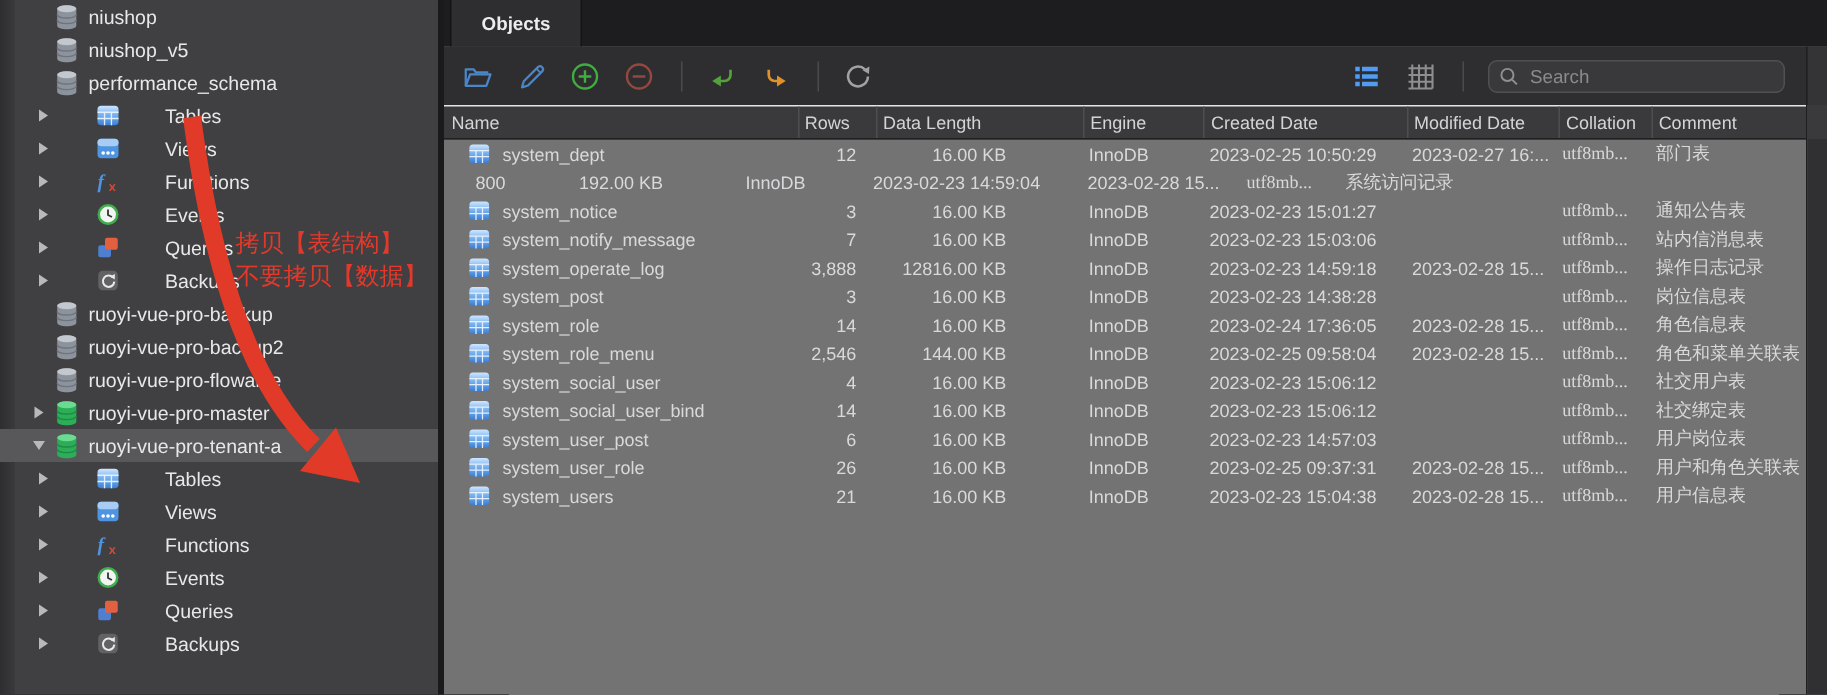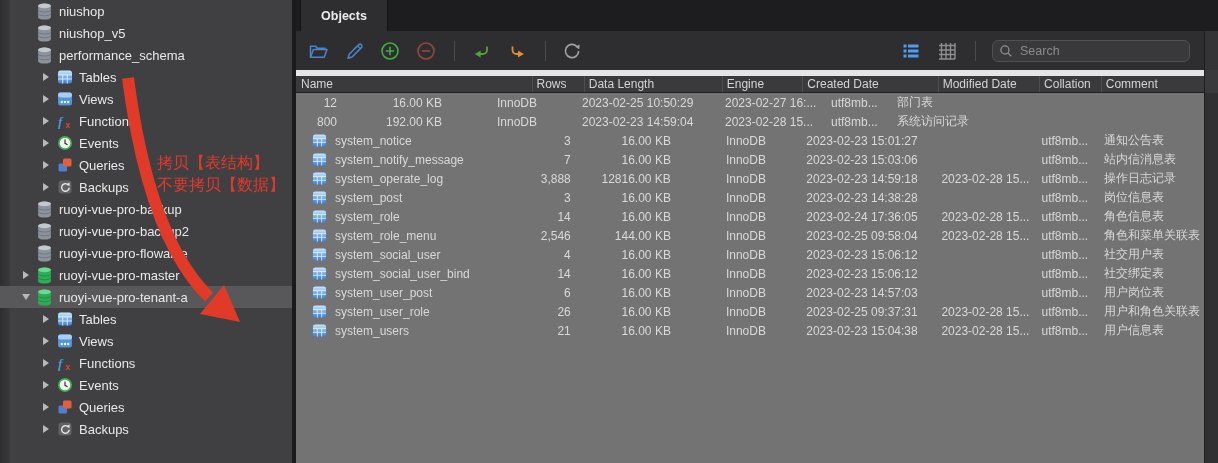--- a/index.html
+++ b/index.html
@@ -6,21 +6,21 @@
   .app{position:relative;width:1218px;height:463px;overflow:hidden;
        font-family:"Liberation Sans",sans-serif;-webkit-font-smoothing:antialiased;}
 
   
   .sidebar{position:absolute;left:0;top:0;width:292px;height:463px;background:#404042;}
   .sidebar::before{content:"";position:absolute;left:0;top:0;width:10px;height:100%;
        background:linear-gradient(to right,#2e2e30,#3a3a3c);}
   .tree{position:absolute;left:0;top:0;width:100%;}
   .tree-row{display:flex;align-items:center;height:22px;color:#e8e8e8;font-size:13px;white-space:nowrap;}
   .tree-row.lvl0{padding-left:19px;}
-  .tree-row.lvl1{padding-left:39px;}
+  .tree-row.lvl1{padding-left:22px;gap:24px;}
   .tree-row.selected{background:#58585a;}
   .tri{width:14px;height:10px;display:inline-flex;align-items:center;justify-content:center;flex:0 0 14px;}
   .tri i{display:block;width:0;height:0;}
   .tri-right i{border-left:6px solid #b9b9bb;border-top:4.5px solid transparent;border-bottom:4.5px solid transparent;}
   .tri-down i{border-top:6px solid #b9b9bb;border-left:4.5px solid transparent;border-right:4.5px solid transparent;}
   .tree-icon{width:17px;height:17px;margin-left:3px;flex:0 0 17px;display:inline-flex;align-items:center;justify-content:center;}
   .tree-label{margin-left:6px;}
 
   
   .annotation{position:absolute;left:157px;top:152px;z-index:5;pointer-events:none;
@@ -42,35 +42,35 @@
   .tsep{width:1px;height:20px;background:#4b4b4d;margin:0 16px 0 2px;flex:0 0 auto;}
   .toolbar .spacer{flex:1;}
   .searchbox{width:198px;height:22px;background:#39393b;border:1px solid #505052;border-radius:6px;
        display:flex;align-items:center;margin-right:28px;box-sizing:border-box;padding:0 6px;}
   .searchbox input{flex:1;background:transparent;border:none;outline:none;color:#d8d8d8;
        font-size:12.5px;font-family:"Liberation Sans",sans-serif;margin-left:5px;}
   .searchbox input::placeholder{color:#8b8b8d;}
 
   
   .grid-header{position:absolute;left:0;top:70px;width:908px;height:23px;background:#3a3a3c;
-       border-top:6px solid #e5e5e5;border-bottom:1px solid #202022;display:flex;box-sizing:border-box;
+       border-top:1px solid #e5e5e5;border-bottom:1px solid #202022;display:flex;box-sizing:border-box;
        color:#d4d4d6;font-size:12px;font-weight:500;}
   .hcell{display:flex;align-items:center;box-sizing:border-box;padding-left:4px;border-left:1px solid #4e4e50;overflow:hidden;white-space:nowrap;}
   .hcell:first-child{border-left:none;padding-left:5px;}
   .grid-body{position:absolute;left:0;top:93px;width:908px;}
   .grid-row{display:flex;height:19px;align-items:center;color:#d9d9db;font-size:12px;}
   .cell{box-sizing:border-box;overflow:hidden;white-space:nowrap;padding-left:4px;}
   .c-name{width:249px;}.c-rows{width:55px;}.c-dlen{width:95px;}.c-eng{width:85px;margin-left:48px;}
   .c-cre{width:143px;}.c-mod{width:107px;}.c-col{width:65px;}.c-com{width:109px;}
   .cell.c-name{display:flex;align-items:center;padding-left:16px;}
   .cell.c-name .row-icon{width:15px;height:15px;margin-right:8px;flex:0 0 15px;display:inline-flex;}
   .cell.c-rows{text-align:right;padding-right:14px;}
   .cell.c-dlen{text-align:right;padding-right:4px;}
   .cell.c-eng,.cell.c-cre,.cell.c-mod{padding-left:3px;}
-  .cell.c-col{padding-left:2px;}
+  .cell.c-col{padding-left:2px;font-family:Liberation Serif, serif;}
   .cell.c-com{padding-left:3px;}
 
   .right-gutter{position:absolute;right:0;top:31px;width:14px;height:432px;
       border-left:1px solid #1f1f21;box-sizing:border-box;
       background:linear-gradient(#343436 0px,#343436 39px,#3a3a3c 39px,#3a3a3c 62px,#303032 62px);}
 </style>
 </head>
 <body>
 
 <div class="app">
@@ -444,20 +444,38 @@
       <div class="hcell c-dlen">Data Length</div>
       <div class="hcell c-eng">Engine</div>
       <div class="hcell c-cre">Created Date</div>
       <div class="hcell c-mod">Modified Date</div>
       <div class="hcell c-col">Collation</div>
       <div class="hcell c-com">Comment</div>
     </div>
 
     <div class="grid-body">
         <div class="grid-row">
+          <div class="cell c-name">
+            <span class="row-icon">
+              <svg width="15" height="15" viewBox="0 0 16 16">
+    <defs>
+                  <linearGradient id="tg" x1="0" y1="0" x2="0" y2="1">
+      <stop offset="0" stop-color="#cfe6ff"></stop>
+                    <stop offset="0.45" stop-color="#7ab4ef"></stop>
+                    <stop offset="1" stop-color="#3b7fd6"></stop>
+    </linearGradient>
+                </defs>
+    <rect x="1" y="1.5" width="14" height="13" rx="2.5" fill="url(#tg)"></rect>
+    <g stroke="#eaf3ff" stroke-width="0.9" opacity="0.95">
+      <path d="M1 5.8 h14 M1 10 h14 M5.7 5.8 V14.5 M10.3 5.8 V14.5"></path>
+    </g>
+              </svg>
+            </span>
+            <span>system_dept</span>
+          </div>
           <div class="cell c-rows">12</div>
           <div class="cell c-dlen">16.00 KB</div>
           <div class="cell c-eng">InnoDB</div>
           <div class="cell c-cre">2023-02-25 10:50:29</div>
           <div class="cell c-mod">2023-02-27 16:...</div>
           <div class="cell c-col">utf8mb...</div>
           <div class="cell c-com">部门表</div>
         </div>
         <div class="grid-row">
           <div class="cell c-rows">800</div>

